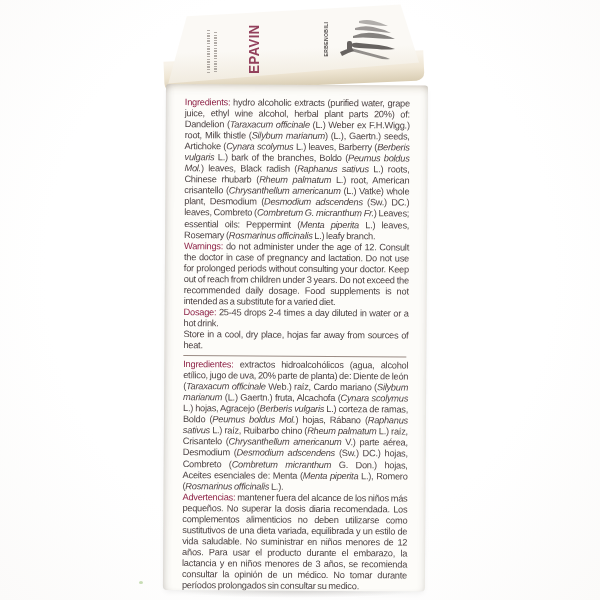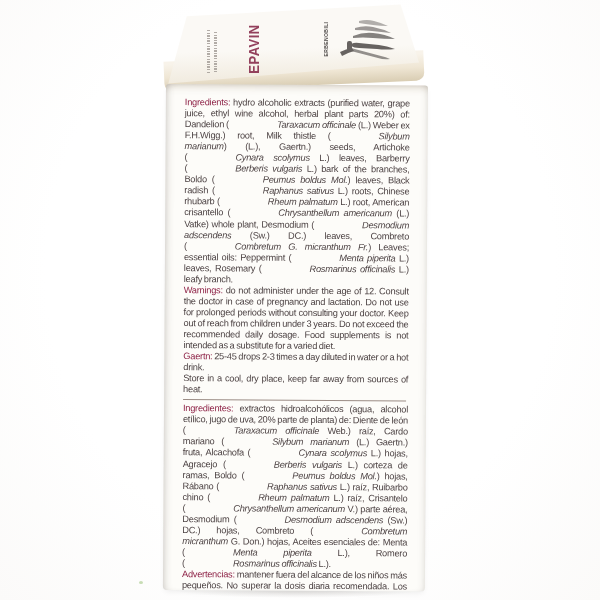--- a/index.html
+++ b/index.html
@@ -36,21 +36,21 @@
         transform:rotate(.35deg);transform-origin:top left;
         box-shadow:inset 7px 0 9px -7px rgba(60,50,40,.30),
                    inset -6px 0 9px -7px rgba(60,50,40,.22),
                    inset 0 8px 8px -7px rgba(120,100,70,.35),
                    0 3px 6px -2px rgba(0,0,0,.08);}
   .label{padding:13px 18px 0 19px;text-align:justify;
         color:var(--body,#4d4344);font-size:9.25px;line-height:11.05px;
         letter-spacing:-.25px;word-spacing:-.6px;}
   .sec{margin:0;}
   .run-h{color:var(--heading,#8e2347);font-weight:400;}
-  .run-i{font-style:italic;padding-left:48px;}
+  .run-i{font-style:italic;}
   .divider{border-top:1px solid #9b8c85;margin:4px 0 3px 0;width:99%;}
 
   
   .floor-shadow{position:absolute;left:172px;top:587px;width:248px;height:11px;z-index:1;
         background:radial-gradient(ellipse at 50% 30%, rgba(70,60,50,.16), rgba(0,0,0,0) 70%);}
   .speck{position:absolute;left:139px;top:581px;width:4px;height:3px;border-radius:50%;
         background:#9bc27a;opacity:.55;z-index:2;}
 </style>
 </head>
 <body>
@@ -79,22 +79,22 @@
           <rect x="10" y="27" width="5" height="10" rx="2"></rect>
         </g>
       </svg>
     </div>
   </div>
 
   <div class="panel">
     <div class="label">
         <p class="sec"><span class="run-h">Ingredients: </span><span class="run-n">hydro alcoholic extracts (purified water, grape juice, ethyl wine alcohol, herbal plant parts 20%) of: Dandelion (</span><span class="run-i">Taraxacum officinale</span><span class="run-n"> (L.) Weber ex F.H.Wigg.) root, Milk thistle (</span><span class="run-i">Silybum marianum</span><span class="run-n">) (L.), Gaertn.) seeds, Artichoke (</span><span class="run-i">Cynara scolymus</span><span class="run-n"> L.) leaves, Barberry (</span><span class="run-i">Berberis vulgaris</span><span class="run-n"> L.) bark of the branches, Boldo (</span><span class="run-i">Peumus boldus Mol.</span><span class="run-n">) leaves, Black radish (</span><span class="run-i">Raphanus sativus</span><span class="run-n"> L.) roots, Chinese rhubarb (</span><span class="run-i">Rheum palmatum</span><span class="run-n"> L.) root, American crisantello (</span><span class="run-i">Chrysanthellum americanum</span><span class="run-n"> (L.) Vatke) whole plant, Desmodium (</span><span class="run-i">Desmodium adscendens</span><span class="run-n"> (Sw.) DC.) leaves, Combreto (</span><span class="run-i">Combretum G. micranthum Fr.</span><span class="run-n">) Leaves; essential oils: Peppermint (</span><span class="run-i">Menta piperita</span><span class="run-n"> L.) leaves, Rosemary (</span><span class="run-i">Rosmarinus officinalis</span><span class="run-n"> L.) leafy branch.</span></p>
         <p class="sec"><span class="run-h">Warnings: </span><span class="run-n">do not administer under the age of 12. Consult the doctor in case of pregnancy and lactation. Do not use for prolonged periods without consulting your doctor. Keep out of reach from children under 3 years. Do not exceed the recommended daily dosage. Food supplements is not intended as a substitute for a varied diet.</span></p>
-        <p class="sec"><span class="run-h">Gaertn: </span><span class="run-n">25-45 drops 2-3 times a day diluted in water or a hot drink.</span></p>
-        <p class="sec"><span class="run-n">Store in a cool, dry place, keep far away from sources of heat.</span></p>
+        <p class="sec"><span class="run-h">Dosage: </span><span class="run-n">25-45 drops 2-4 times a day diluted in water or a hot drink.</span></p>
+        <p class="sec"><span class="run-n">Store in a cool, dry place, hojas far away from sources of heat.</span></p>
         <div class="divider"></div>
         <p class="sec"><span class="run-h">Ingredientes: </span><span class="run-n">extractos hidroalcohólicos (agua, alcohol etílico, jugo de uva, 20% parte de planta) de: Diente de león (</span><span class="run-i">Taraxacum officinale</span><span class="run-n"> Web.) raíz, Cardo mariano (</span><span class="run-i">Silybum marianum</span><span class="run-n"> (L.) Gaertn.) fruta, Alcachofa (</span><span class="run-i">Cynara scolymus</span><span class="run-n"> L.) hojas, Agracejo (</span><span class="run-i">Berberis vulgaris</span><span class="run-n"> L.) corteza de ramas, Boldo (</span><span class="run-i">Peumus boldus Mol.</span><span class="run-n">) hojas, Rábano (</span><span class="run-i">Raphanus sativus</span><span class="run-n"> L.) raíz, Ruibarbo chino (</span><span class="run-i">Rheum palmatum</span><span class="run-n"> L.) raíz, Crisantelo (</span><span class="run-i">Chrysanthellum americanum</span><span class="run-n"> V.) parte aérea, Desmodium (</span><span class="run-i">Desmodium adscendens</span><span class="run-n"> (Sw.) DC.) hojas, Combreto (</span><span class="run-i">Combretum micranthum</span><span class="run-n"> G. Don.) hojas, Aceites esenciales de: Menta (</span><span class="run-i">Menta piperita</span><span class="run-n"> L.), Romero (</span><span class="run-i">Rosmarinus officinalis</span><span class="run-n"> L.).</span></p>
         <p class="sec"><span class="run-h">Advertencias: </span><span class="run-n">mantener fuera del alcance de los niños más pequeños. No superar la dosis diaria recomendada. Los complementos alimenticios no deben utilizarse como sustitutivos de una dieta variada, equilibrada y un estilo de vida saludable. No suministrar en niños menores de 12 años. Para usar el producto durante el embarazo, la lactancia y en niños menores de 3 años, se recomienda consultar la opinión de un médico. No tomar durante períodos prolongados sin consultar su medico.</span></p>
         <p class="sec"><span class="run-h">Modo de empleo: </span></p>
       </div>
   </div>
 
 </div>
 
 </body></html>

